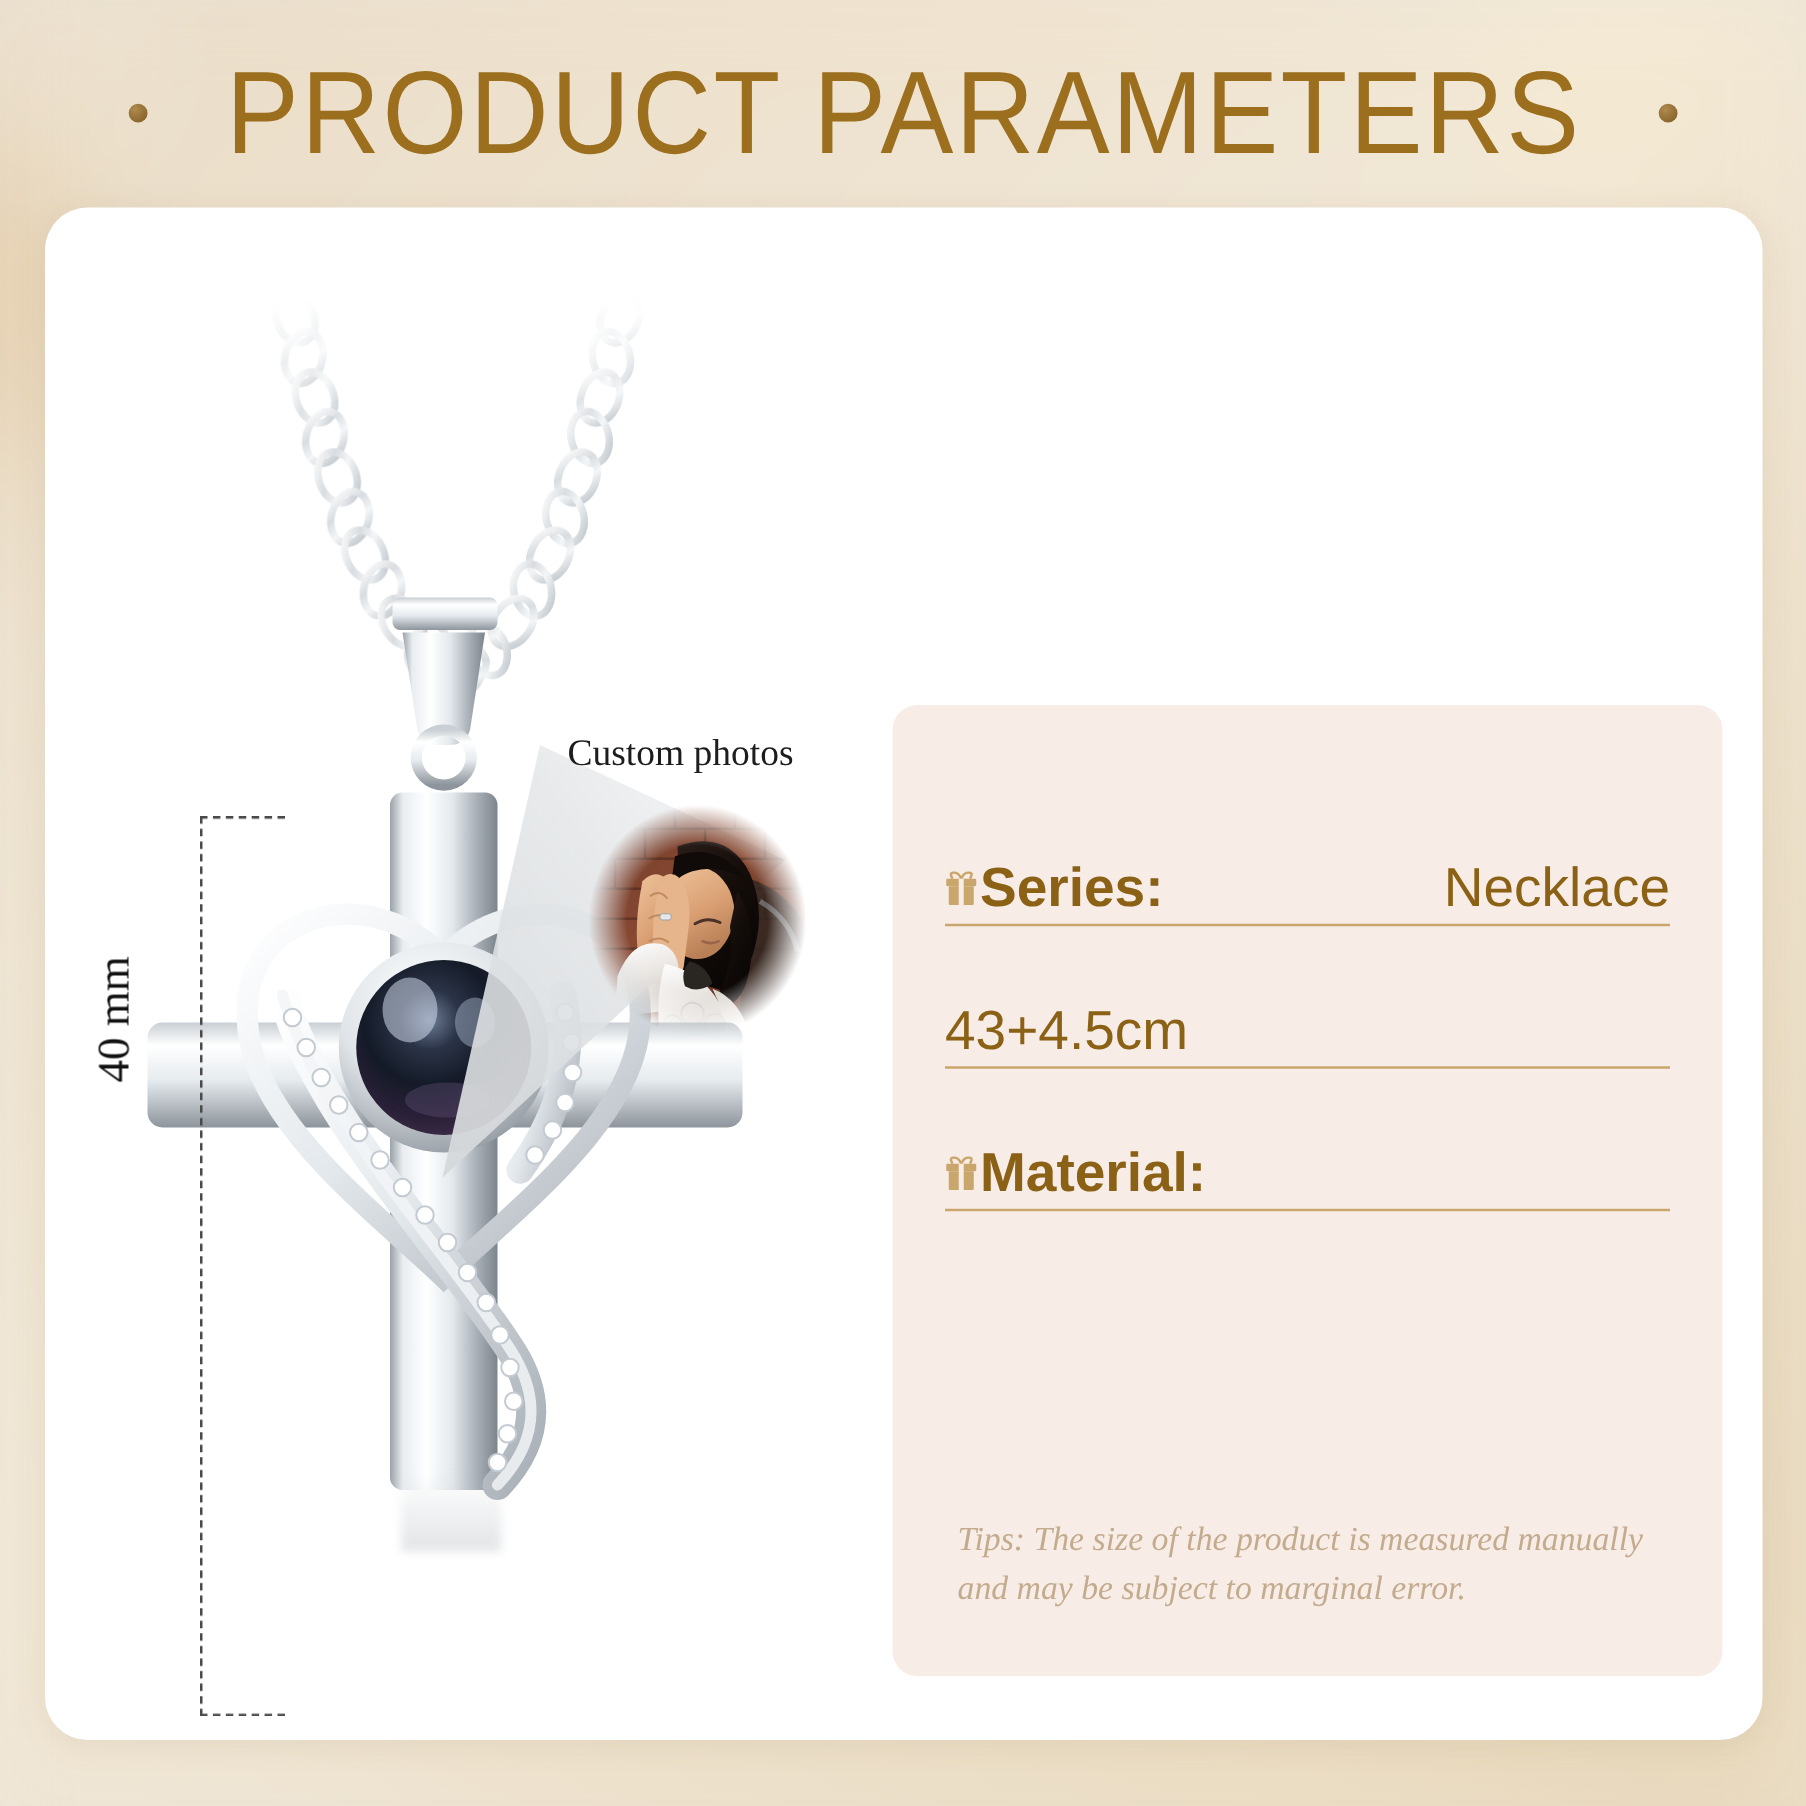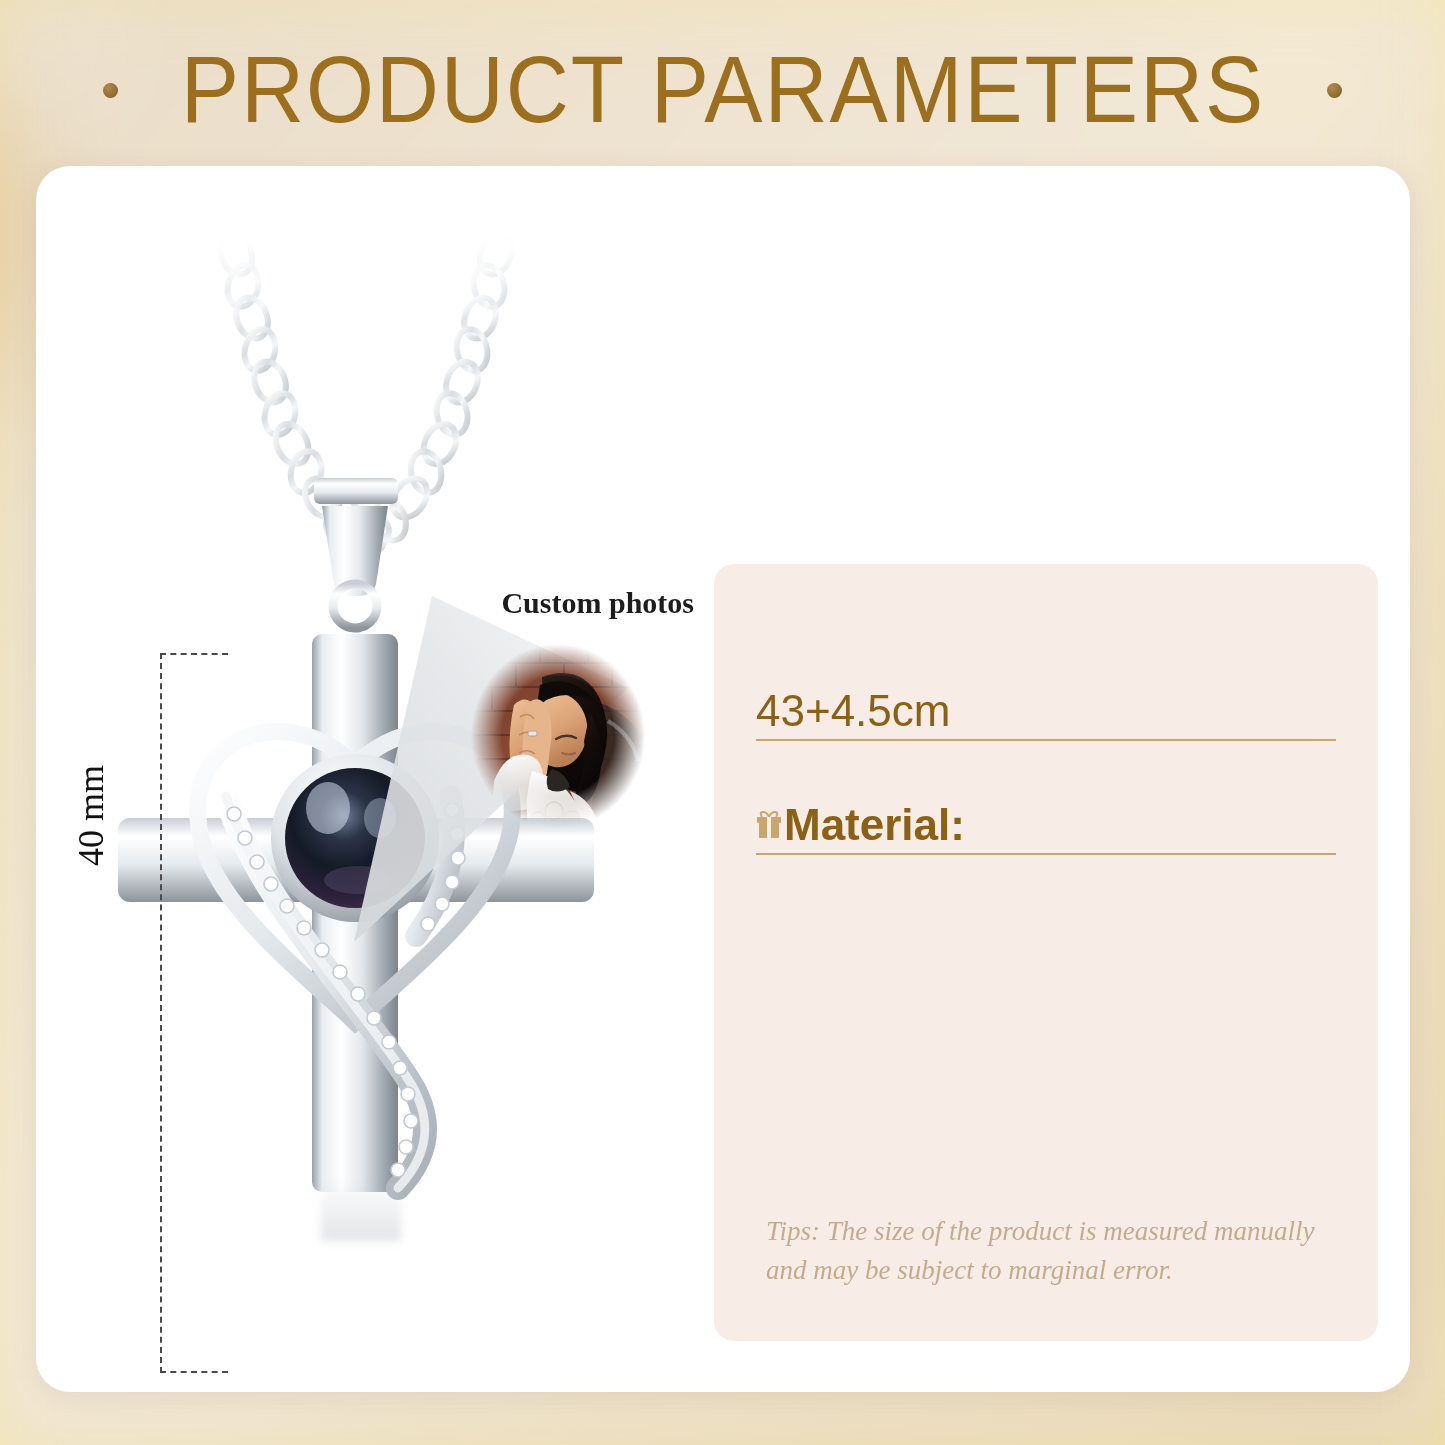--- a/index.html
+++ b/index.html
@@ -6,21 +6,21 @@
 
   html, body {
     width:1445px; height:1445px;
     overflow:hidden;
     font-family:"Liberation Sans", sans-serif;
   }
 
   
   #page {
     position:relative; width:1445px; height:1445px;
-    background:#fde047;
+    background:#e5e5e5;
     overflow:hidden;
   }
   .bg-layer { position:absolute; inset:-80px; filter:blur(60px); }
   .bg-a {
     background:
       radial-gradient(closest-side at 4% 20%,  #d9ab6d 0%, rgba(217,171,109,0) 70%),
       radial-gradient(closest-side at 0% 62%,  #cf9a58 0%, rgba(207,154,88,0) 72%),
       radial-gradient(closest-side at 18% 96%, #efe6d8 0%, rgba(239,230,216,0) 70%),
       radial-gradient(closest-side at 52% 4%,  #f3e3c8 0%, rgba(243,227,200,0) 70%),
       radial-gradient(closest-side at 86% 10%, #f7edd2 0%, rgba(247,237,210,0) 70%),
@@ -90,23 +90,23 @@
   #photo-bubble {
     position:absolute; left:434px; top:477px;
     width:176px; height:186px;
     border-radius:50%;
     overflow:hidden;
     -webkit-mask-image:radial-gradient(ellipse 50% 50% at 50% 50%, #000 64%, rgba(0,0,0,0) 99%);
             mask-image:radial-gradient(ellipse 50% 50% at 50% 50%, #000 64%, rgba(0,0,0,0) 99%);
   }
   #photo-label {
     position:absolute; left:418px; top:420px; width:240px;
-    text-align:right;
+    text-align:left;
     font-family:"Liberation Serif", serif;
-    font-size:30px; color:#1d1d1d; white-space:nowrap;font-weight:bold;
+    font-size:30px; color:#1d1d1d; white-space:nowrap;
   }
   #dim-v-bracket {
     position:absolute; left:124px; top:487px; width:68px; height:720px;
     border-left:2px dashed #4a4a4a;
     border-top:2px dashed #4a4a4a;
     border-bottom:2px dashed #4a4a4a;
   }
   #dim-v-label {
     position:absolute; left:34px; top:700px;
     font-family:"Liberation Serif", serif;
@@ -388,20 +388,36 @@
       <div id="photo-label">Custom photos</div>
 
       <div id="dim-v-bracket"></div>
       <div id="dim-v-label">40 mm</div>
 
     </div>
 
     <div id="params-panel">
       <div id="params-rows">
 
+        <div class="param-row">
+          <div class="param-line">
+            <div class="param-left">
+              <svg class="gift-icon" viewBox="0 0 26 28">
+                <path d="M6 6 q-3 -5 1 -5 q4 0 6 5" fill="none" stroke="#c9a66b" stroke-width="2"></path>
+                <path d="M20 6 q3 -5 -1 -5 q-4 0 -6 5" fill="none" stroke="#c9a66b" stroke-width="2"></path>
+                <rect x="1" y="6" width="24" height="6" rx="1" fill="#c9a66b"></rect>
+                <rect x="3" y="12" width="20" height="15" rx="1" fill="#c9a66b"></rect>
+                <rect x="11" y="6" width="4" height="21" fill="#f8ece7"></rect>
+              </svg>
+              <span class="param-label">Series:</span>
+            </div>
+            <span class="param-value">Necklace</span>
+          </div>
+          <div class="param-rule"></div>
+        </div>
 
         <div class="param-row">
           <div class="param-line">
             <span class="param-value">43+4.5cm</span>
           </div>
           <div class="param-rule"></div>
         </div>
 
         <div class="param-row">
           <div class="param-line">

